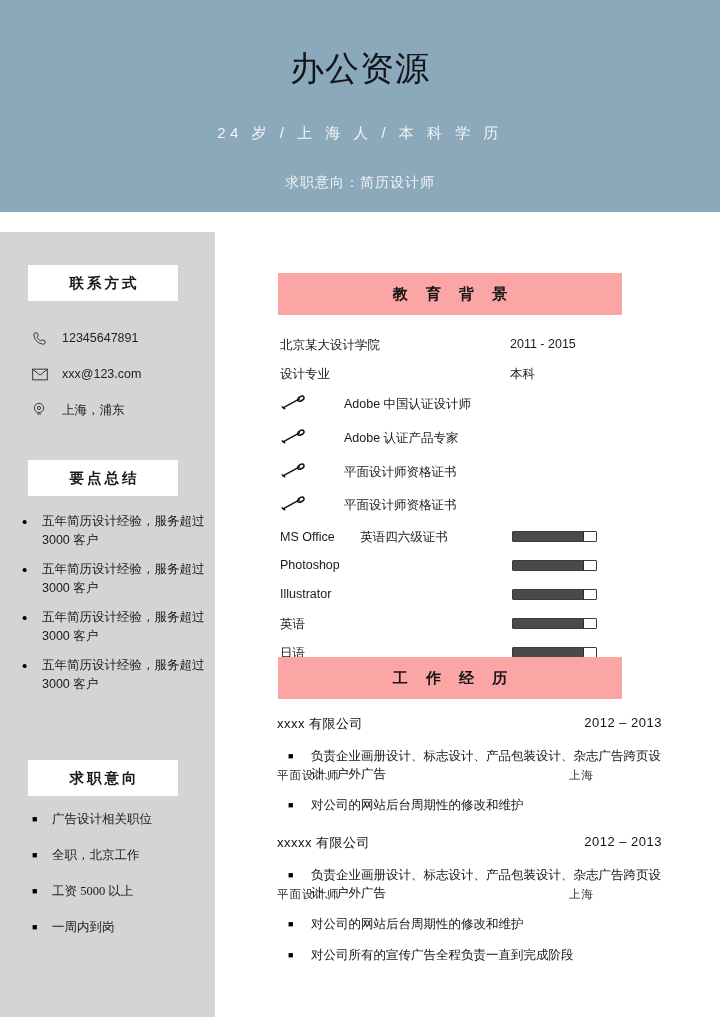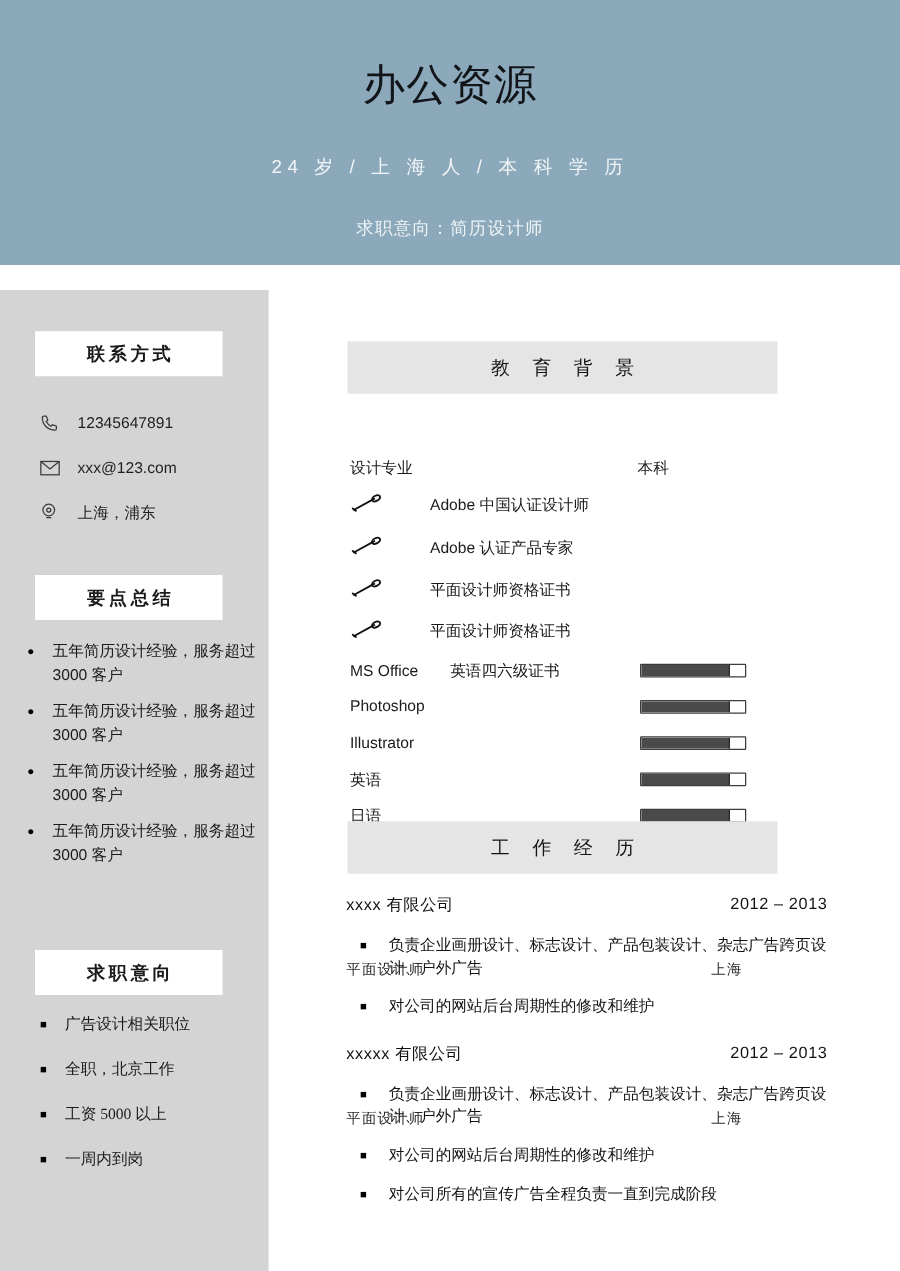--- a/index.html
+++ b/index.html
@@ -136,26 +136,26 @@
   .bullets.square li { padding-left: 44px; margin-bottom: 17px; font-family: Liberation Serif, serif; }
   .bullets.square li::before { content: "\25A0"; left: 24px; font-size: 9px; }
 
   
   .main { position: absolute; left: 215px; top: 232px; width: 505px; height: 785px; background:#fff; }
   .sec-bar {
     position: absolute;
     left: 63px;
     width: 344px;
     height: 42px;
-    background: #e5e5e5;
+    background: #fca5a5;
     display: flex;
     align-items: center;
     justify-content: center;
     font-size: 15px;
-    font-weight: 400;
+    font-weight: 700;
     letter-spacing: 7px;
     color: #141414;
     text-indent: 7px;
     box-sizing: border-box;
   }
   .row-2col {
     position: absolute;
     left: 65px;
     width: 380px;
     display: flex;
@@ -300,20 +300,24 @@
       <li>全职，北京工作</li>
       <li>工资 5000 以上</li>
       <li>一周内到岗</li>
     </ul>
   </div>
 
   <div class="main">
 
     <div class="sec-bar" style="top:41px">教 育 背 景</div>
 
+    <div class="row-2col" style="top:105px">
+      <span>北京某大设计学院</span>
+      <span style="width:150px">2011 - 2015</span>
+    </div>
     <div class="row-2col" style="top:134px">
       <span>设计专业</span>
       <span style="width:150px">本科</span>
     </div>
 
     <div class="cert-row" style="top:162px">
       <span class="cert-ic">
         <svg width="26" height="18" viewBox="0 0 30 20" fill="none" stroke="currentColor" stroke-width="1.7">
           <path d="M3 16l20-11"></path>
             <path d="M2 14l4 3"></path>

